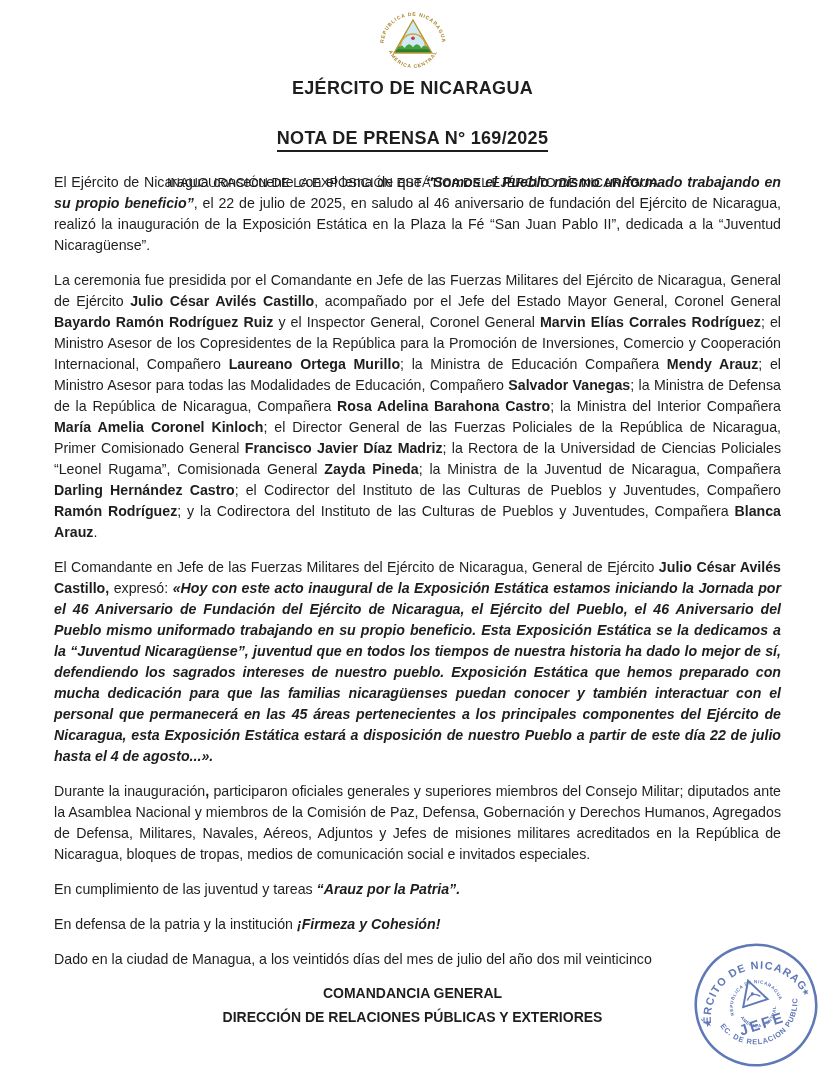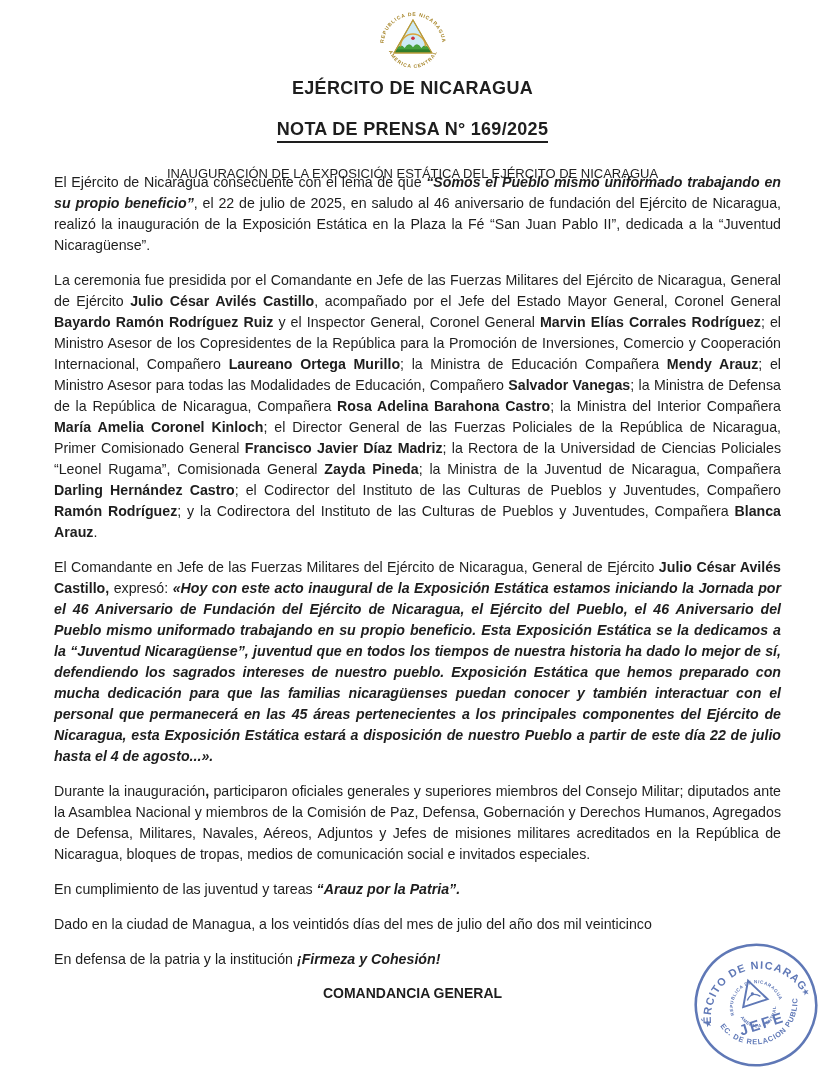--- a/index.html
+++ b/index.html
@@ -14,21 +14,21 @@
   }
   .emblem-wrap{
     position:absolute;top:6px;left:50%;transform:translateX(-50%);
     width:84px;height:70px;
   }
   .headings{position:absolute;top:78px;left:0;width:100%;text-align:center;}
   .h-org{
     font-size:18px;font-weight:bold;letter-spacing:.3px;margin:0 0 13px 0;
   }
   .h-doc{
-    font-size:18px;font-weight:bold;letter-spacing:.3px;margin:7px 0 12px 0;
+    font-size:18px;font-weight:bold;letter-spacing:.3px;margin:16px 0 12px 0;
     display:inline-block;border-bottom:2.5px solid #1e1e1e;padding-bottom:1px;
   }
   .h-doc-row{margin:0 0 11px 0;}
   .h-subject{
     font-size:13px;font-weight:normal;margin:0;
   }
   .body-text{
     position:absolute;top:172px;left:46px;right:44px;
     font-size:14.2px;line-height:21px;text-align:justify;
   }
@@ -83,26 +83,27 @@
     <div class="h-doc-row"><span class="h-doc">NOTA DE PRENSA N° 169/2025</span></div>
     <div class="h-subject">INAUGURACIÓN DE LA EXPOSICIÓN ESTÁTICA DEL EJÉRCITO DE NICARAGUA</div>
   </div>
 
   <div class="body-text">
       <p><span>El Ejército de Nicaragua consecuente con el lema de que </span><span class="bold italic">“Somos el Pueblo mismo uniformado trabajando en su propio beneficio”</span><span>, el 22 de julio de 2025, en saludo al 46 aniversario de fundación del Ejército de Nicaragua, realizó la inauguración de la Exposición Estática en la Plaza la Fé “San Juan Pablo II”, dedicada a la “Juventud Nicaragüense”.</span></p>
       <p><span>La ceremonia fue presidida por el Comandante en Jefe de las Fuerzas Militares del Ejército de Nicaragua, General de Ejército </span><span class="bold">Julio César Avilés Castillo</span><span>, acompañado por el Jefe del Estado Mayor General, Coronel General </span><span class="bold">Bayardo Ramón Rodríguez Ruiz</span><span> y el Inspector General, Coronel General </span><span class="bold">Marvin Elías Corrales Rodríguez</span><span>; el Ministro Asesor de los Copresidentes de la República para la Promoción de Inversiones, Comercio y Cooperación Internacional, Compañero </span><span class="bold">Laureano Ortega Murillo</span><span>; la Ministra de Educación Compañera </span><span class="bold">Mendy Arauz</span><span>; el Ministro Asesor para todas las Modalidades de Educación, Compañero </span><span class="bold">Salvador Vanegas</span><span>; la Ministra de Defensa de la República de Nicaragua, Compañera </span><span class="bold">Rosa Adelina Barahona Castro</span><span>; la Ministra del Interior Compañera </span><span class="bold">María Amelia Coronel Kinloch</span><span>; el Director General de las Fuerzas Policiales de la República de Nicaragua, Primer Comisionado General </span><span class="bold">Francisco Javier Díaz Madriz</span><span>; la Rectora de la Universidad de Ciencias Policiales “Leonel Rugama”, Comisionada General </span><span class="bold">Zayda Pineda</span><span>; la Ministra de la Juventud de Nicaragua, Compañera </span><span class="bold">Darling Hernández Castro</span><span>; el Codirector del Instituto de las Culturas de Pueblos y Juventudes, Compañero </span><span class="bold">Ramón Rodríguez</span><span>; y la Codirectora del Instituto de las Culturas de Pueblos y Juventudes, Compañera </span><span class="bold">Blanca Arauz</span><span>.</span></p>
       <p><span>El Comandante en Jefe de las Fuerzas Militares del Ejército de Nicaragua, General de Ejército </span><span class="bold">Julio César Avilés Castillo,</span><span> expresó: </span><span class="bold italic">«Hoy con este acto inaugural de la Exposición Estática estamos iniciando la Jornada por el 46 Aniversario de Fundación del Ejército de Nicaragua, el Ejército del Pueblo, el 46 Aniversario del Pueblo mismo uniformado trabajando en su propio beneficio. Esta Exposición Estática se la dedicamos a la “Juventud Nicaragüense”, juventud que en todos los tiempos de nuestra historia ha dado lo mejor de sí, defendiendo los sagrados intereses de nuestro pueblo. Exposición Estática que hemos preparado con mucha dedicación para que las familias nicaragüenses puedan conocer y también interactuar con el personal que permanecerá en las 45 áreas pertenecientes a los principales componentes del Ejército de Nicaragua, esta Exposición Estática estará a disposición de nuestro Pueblo a partir de este día 22 de julio hasta el 4 de agosto...».</span></p>
       <p><span>Durante la inauguración</span><span class="bold">,</span><span> participaron oficiales generales y superiores miembros del Consejo Militar; diputados ante la Asamblea Nacional y miembros de la Comisión de Paz, Defensa, Gobernación y Derechos Humanos, Agregados de Defensa, Militares, Navales, Aéreos, Adjuntos y Jefes de misiones militares acreditados en la República de Nicaragua, bloques de tropas, medios de comunicación social e invitados especiales.</span></p>
       <p><span>En cumplimiento de las juventud y tareas </span><span class="bold italic">“Arauz por la Patria”.</span></p>
+      <p><span>En defensa de la patria y la institución </span><span class="bold italic">¡Firmeza y Cohesión!</span></p>
       <p><span>Dado en la ciudad de Managua, a los veintidós días del mes de julio del año dos mil veinticinco</span></p>
-      <p><span>En defensa de la patria y la institución </span><span class="bold italic">¡Firmeza y Cohesión!</span></p>
     </div>
 
   <div class="footer">
     <div>COMANDANCIA GENERAL</div>
+    <div>DIRECCIÓN DE RELACIONES PÚBLICAS Y EXTERIORES</div>
   </div>
 
   <div class="stamp-wrap">
     <svg viewBox="0 0 140 140">
       <defs>
         <path id="stampTop" d="M 21 74 A 50 50 0 0 1 119 74"></path>
         <path id="stampBottom" d="M 28 76 A 43 43 0 0 0 112 76"></path>
         <path id="stampInnerTop" d="M 46 72 A 24 24 0 0 1 94 72"></path>
         <path id="stampInnerBottom" d="M 51 74 A 19 19 0 0 0 89 74"></path>
       </defs>

